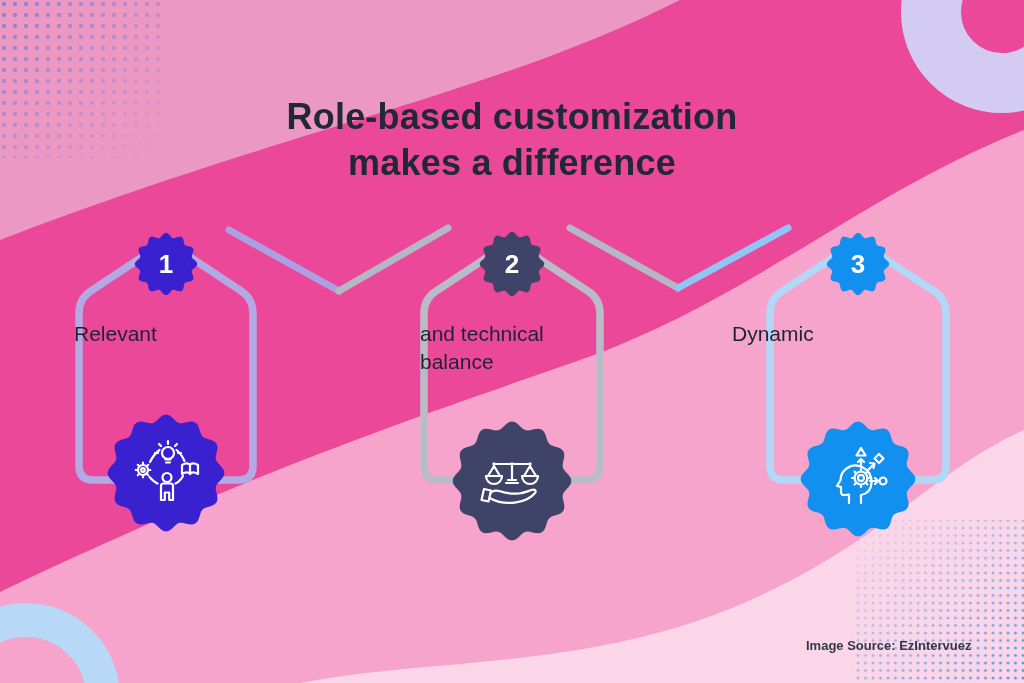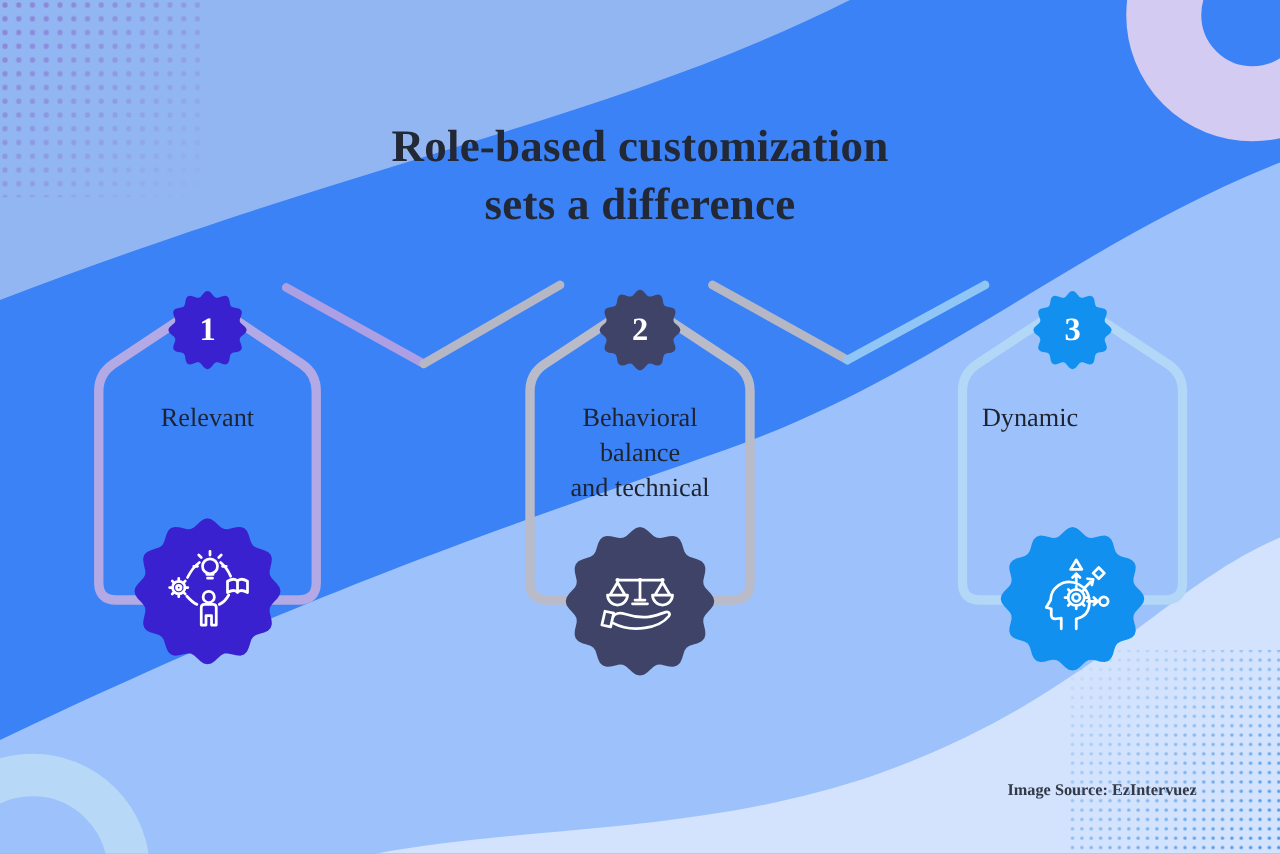--- a/index.html
+++ b/index.html
@@ -1,39 +1,39 @@
 <!DOCTYPE html>
 <html><head>
 <meta charset="utf-8">
 <style>
   html,body{margin:0;padding:0;}
   .stage{
     position:relative;width:1024px;height:683px;overflow:hidden;
-    background:#3b82f6;
-    font-family:Liberation Serif, serif;
+    background:#ec4899;
+    font-family:Liberation Sans, sans-serif;
   }
   .deco-svg{position:absolute;inset:0;width:1024px;height:683px;}
   .house{fill:none;stroke-width:7.5;}
   .connector{fill:none;stroke-width:7;stroke-linecap:round;}
   .iconart{stroke:#ffffff;stroke-width:2.2;fill:none;stroke-linecap:round;stroke-linejoin:round;}
   .iconart .dot{fill:#ffffff;stroke:none;}
   .title{
     position:absolute;left:0;top:94px;width:1024px;text-align:center;
     font-size:36px;font-weight:700;line-height:46px;color:#232836;letter-spacing:.2px;
   }
   .badge-num{
     position:absolute;width:60px;text-align:center;
     color:#ffffff;font-size:26px;font-weight:700;line-height:28px;
   }
   .card-label{
-    position:absolute;width:184px;text-align:center;
+    position:absolute;width:184px;text-align:left;
     font-size:21px;font-weight:500;line-height:28px;color:#1e2330;
   }
   .footer-source{
-    position:absolute;left:806px;top:624px;white-space:nowrap;
+    position:absolute;left:806px;top:638px;white-space:nowrap;
     font-size:13px;font-weight:600;color:#333947;
   }
 </style>
 </head>
 <body>
 
 <div class="stage">
 
   <svg class="deco-svg" viewBox="0 0 1024 683">
     <defs>
@@ -119,34 +119,33 @@
       <path d="M3,-31 L7.5,-23.5 H-1.5 Z"></path>
       <path d="M10,-9 L16,-15 M15.5,-11 L16.5,-15.5 L12,-16"></path>
       <path d="M21,-25 L25.5,-20.5 L21,-16 L16.5,-20.5 Z"></path>
       <path d="M12,2 H20 M17,-1 L20,2 L17,5"></path>
       <circle cx="25" cy="2" r="3.5"></circle>
     </g>
   </svg>
 
   <div class="title">
     <div>Role-based customization</div>
-    <div>sets a difference</div>
+    <div>makes a difference</div>
   </div>
 
   <div class="badge-num" style="left:136px;top:250px;">1</div>
   <div class="badge-num" style="left:482px;top:250px;">2</div>
   <div class="badge-num" style="left:828px;top:250px;">3</div>
 
   <div class="card-label" style="left:74px;top:320px;">
     <div>Relevant</div>
   </div>
   <div class="card-label" style="left:420px;top:320px;">
-    <div>Behavioral</div>
+    <div>and technical</div>
     <div>balance</div>
-    <div>and technical</div>
   </div>
   <div class="card-label" style="left:732px;top:320px;">
     <div>Dynamic</div>
   </div>
 
   <div class="footer-source">Image Source: EzIntervuez</div>
 
 </div>
 
 </body></html>

